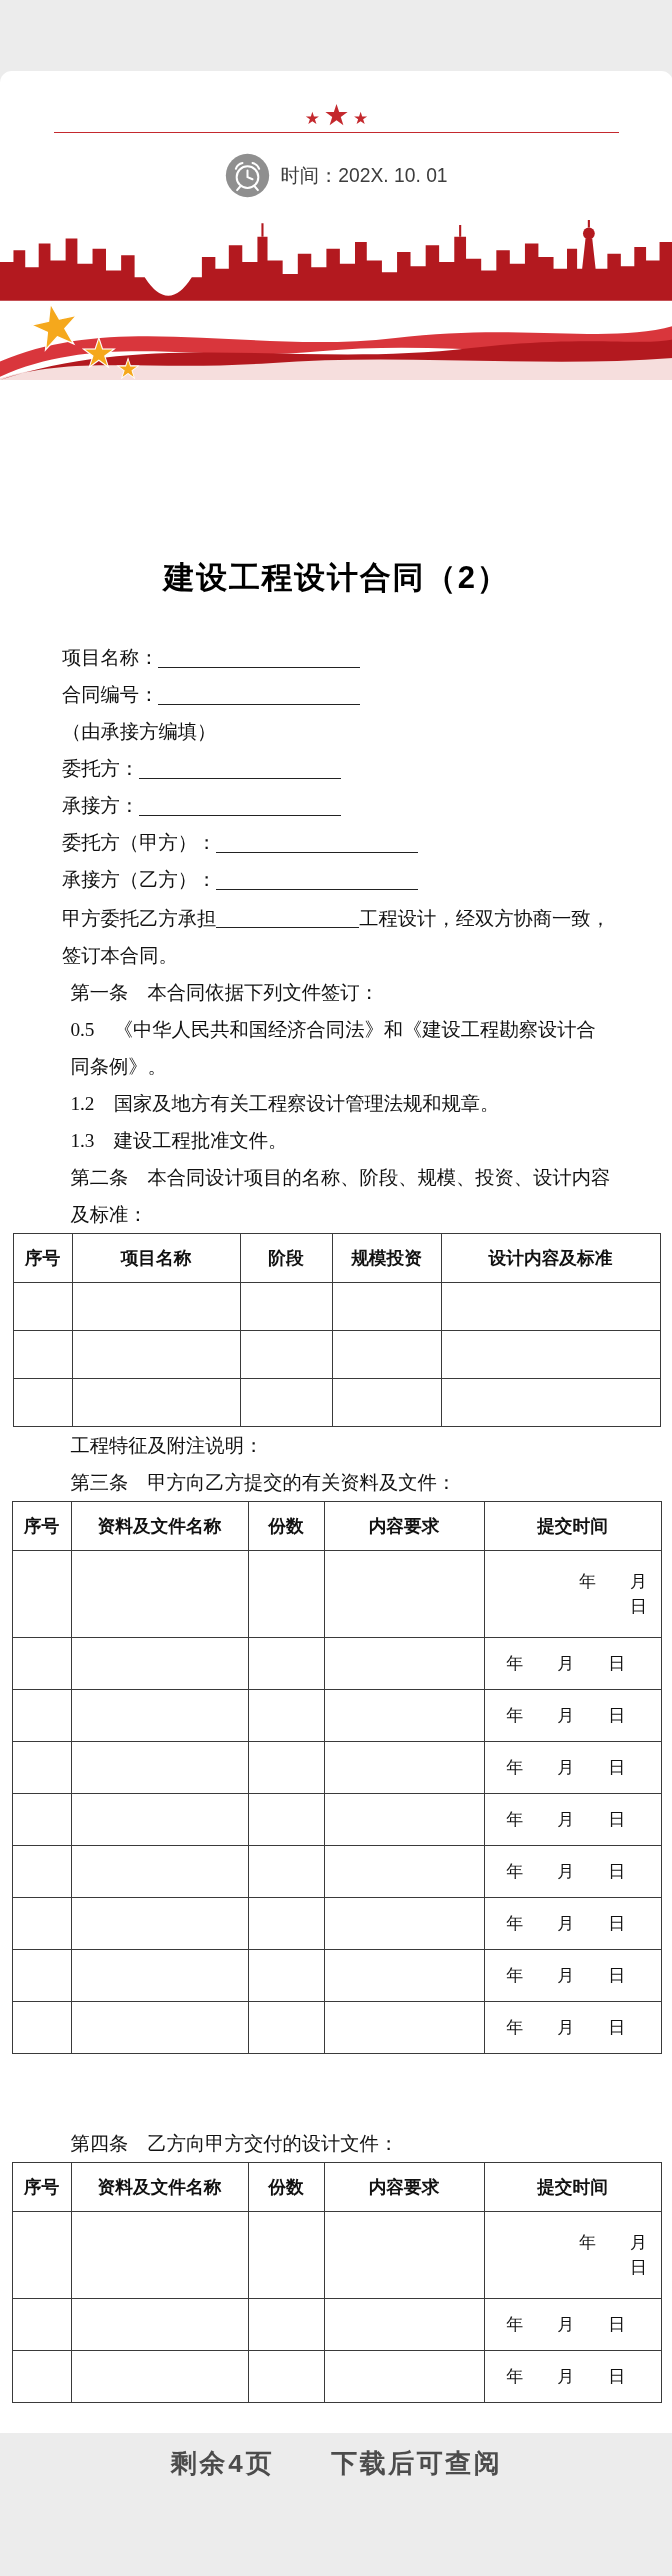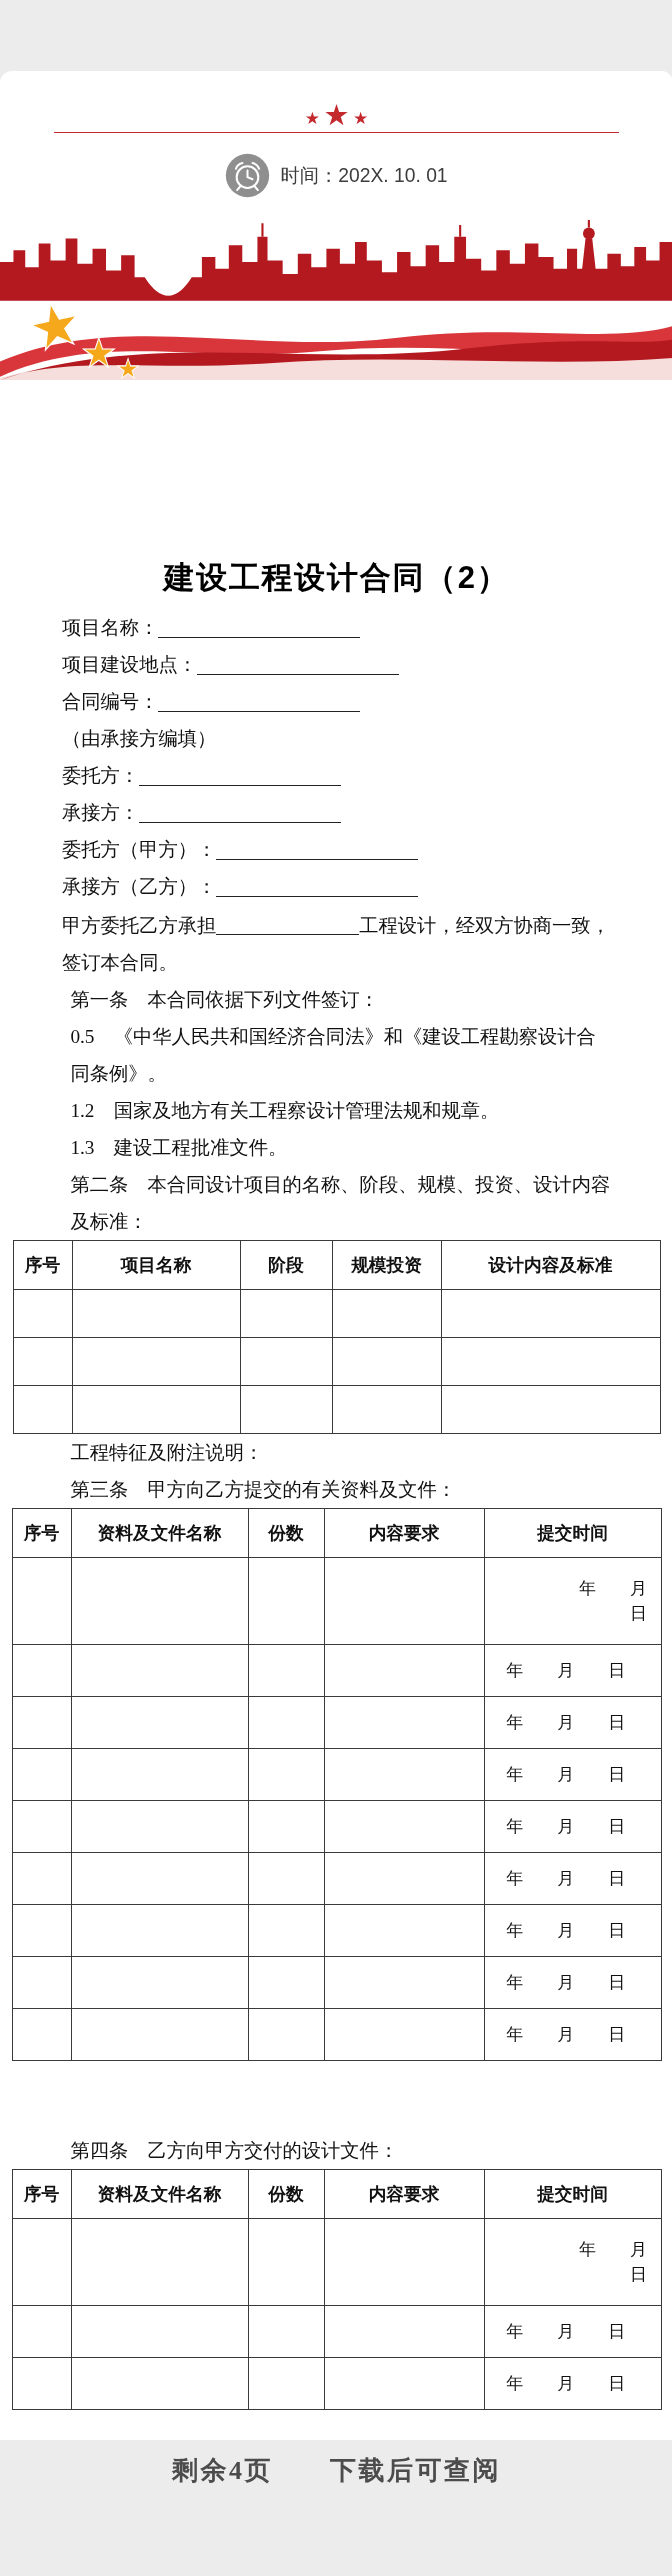--- a/index.html
+++ b/index.html
@@ -17,21 +17,21 @@
   .time-row{display:flex;align-items:center;justify-content:center;margin-top:20px;padding-bottom:22px;gap:10px}
   .clock-badge{width:45px;height:45px;display:inline-block}
   .time-text{font-size:19.3px;color:#3d3d3d;font-family:"Liberation Sans","DejaVu Sans",sans-serif}
 
   .banner{display:block;width:673px;height:160px}
 
   .title{font-size:31px;font-weight:bold;text-align:center;margin-top:177px;letter-spacing:1.7px;
          font-family:"Liberation Sans","DejaVu Sans",sans-serif;color:#000}
 
   .text-block{padding:0 62px;font-size:19.3px;line-height:37px;color:#111}
-  .form-block{margin-top:10px}
+  .form-block{margin-top:40px}
   .intro-block{margin-top:1.7px}
   .clause{padding-left:8.4px}
   .blank{display:inline-block;border-bottom:0.8px solid #222;height:20px;vertical-align:-3.4px}
   .w240{width:202px}
   .w170{width:143px}
 
   table.tbl{width:647px;margin:0 auto;border-collapse:collapse;font-size:17.7px;color:#111;table-layout:fixed}
   table.tbl th,table.tbl td{border:0.8px solid #3a3a3a;text-align:center;vertical-align:middle}
   table.tbl th{font-weight:bold;height:49px}
   .t1{margin-top:20px}
@@ -40,21 +40,21 @@
   .t3{margin-top:37px}
   .t2 td,.t3 td{height:52px}
   tr.tall td{height:87px}
   td.time{text-align:right;padding-right:13.5px;font-size:17px}
   td.time .tline{text-align:right;line-height:25px}
 
   .notes-block{}
   .clause4-block{margin-top:71px}
 
   .footer{height:61px;background:#ececec;display:flex;align-items:center;justify-content:center}
-  .footer-text{font-family:Liberation Serif, serif;font-weight:bold;
+  .footer-text{font-family:Liberation Mono, monospace;font-weight:bold;
                font-size:26px;color:#4c4c4c;letter-spacing:2.5px}
 </style>
 </head>
 <body>
 
 <div class="top-gap"></div>
 
 <div class="page">
 
   <div class="hdr">
@@ -91,21 +91,20 @@
     <path fill="#b3191f" d="M0,190 C180,130 360,176 560,152 C700,136 760,150 800,142 L800,164 C640,176 480,158 320,170 C180,180 80,160 0,190 Z"></path>
     <text x="34" y="152" font-size="72" fill="#f5a81c" stroke="#ffffff" stroke-width="1.5" transform="rotate(-12 60 130)">★</text>
     <text x="96" y="174" font-size="48" fill="#f5a81c" stroke="#ffffff" stroke-width="1.2">★</text>
     <text x="138" y="188" font-size="32" fill="#f5a81c" stroke="#ffffff" stroke-width="1">★</text>
   </svg>
 
   <h1 class="title">建设工程设计合同（2）</h1>
 
   <div class="text-block form-block">
     <div><span>项目名称：</span><span class="blank w240"></span></div>
-    <div><span>项目建设地点：</span><span class="blank w240"></span></div>
     <div><span>合同编号：</span><span class="blank w240"></span></div>
     <div><span>（由承接方编填）</span></div>
     <div><span>委托方：</span><span class="blank w240"></span></div>
     <div><span>承接方：</span><span class="blank w240"></span></div>
     <div><span>委托方（甲方）：</span><span class="blank w240"></span></div>
     <div><span>承接方（乙方）：</span><span class="blank w240"></span></div>
   </div>
 
   <div class="text-block intro-block">
     <div><span>甲方委托乙方承担</span><span class="blank w170"></span><span>工程设计，经双方协商一致，签订本合同。</span></div>

